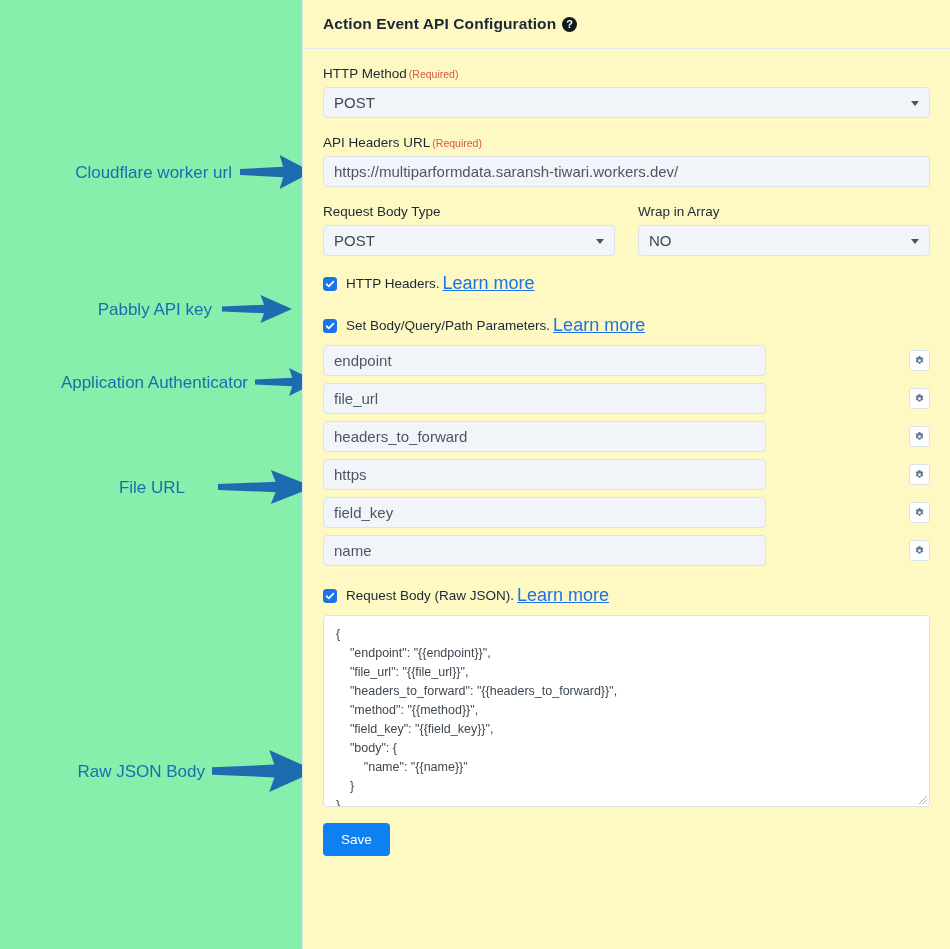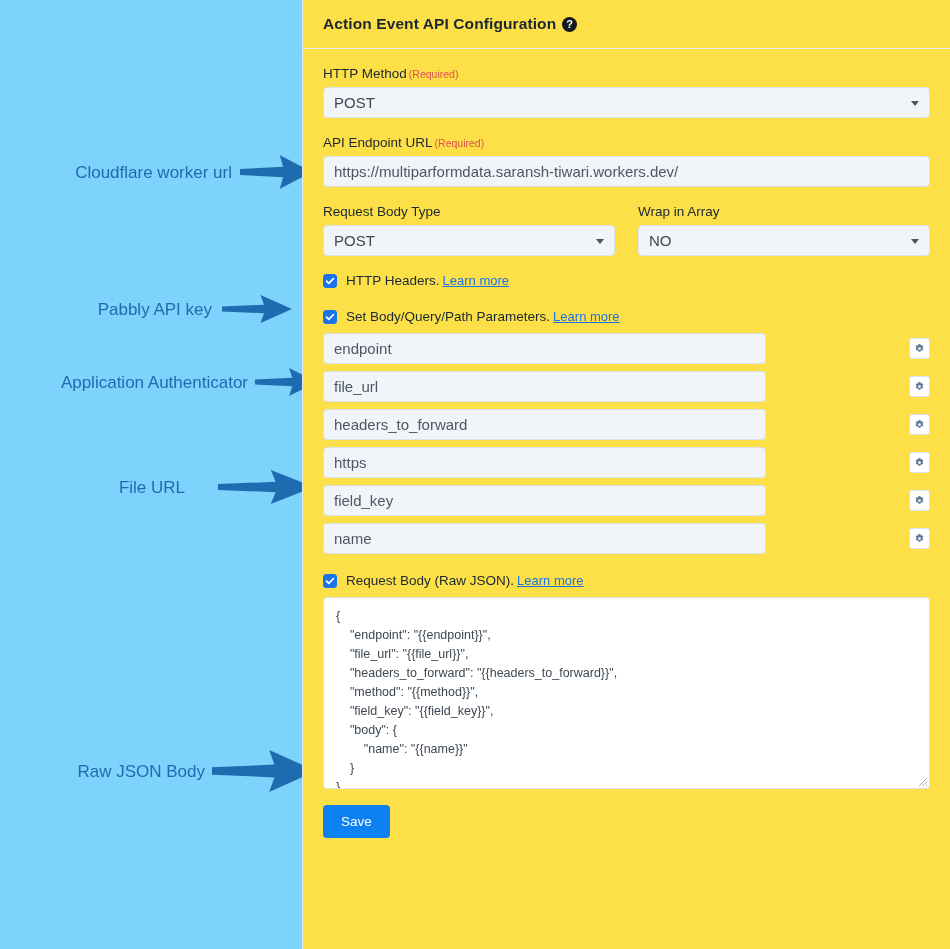--- a/index.html
+++ b/index.html
@@ -15,21 +15,21 @@
     width: 950px; height: 949px;
     background: #eef3f7;
     overflow: hidden;
   }
 
   
   #annotations {
     position: absolute;
     left: 0; top: 0;
     width: 302px; height: 949px;
-    background: #7dd3fc;
+    background: #86efac;
   }
   .annotation {
     position: absolute;
     display: flex;
     align-items: center;
     white-space: nowrap;
   }
   .annotation-label {
     color: #1f6bb0;
     font-size: 17px;
@@ -38,21 +38,21 @@
   }
   .annotation-arrow {
     display: block;
   }
 
   
   #panel {
     position: absolute;
     left: 302px; top: 0;
     width: 648px; height: 949px;
-    background: #fde047;
+    background: #fef9c3;
     border-left: 1px solid #dfe6ec;
   }
   #panel-header {
     height: 49px;
     border-bottom: 1px solid #e6ebf0;
     display: flex;
     align-items: center;
     padding: 0 20px;
   }
   #panel-title {
@@ -151,21 +151,21 @@
     cursor: pointer;
   }
   .checkbox svg { display: block; }
   .check-label {
     font-size: 13.5px;
     color: #1b2733;
   }
   .learn-more {
     color: #1a73e8;
     text-decoration: underline;
-    font-size: 13px;
+    font-size: 18px;
     margin-left: 3px;
     cursor: pointer;
   }
 
   
   .param-row {
     display: flex;
     align-items: center;
     margin-bottom: 7px;
   }
@@ -278,21 +278,21 @@
         <div class="control select-control">
           <span>POST</span>
           <span class="caret"></span>
         </div>
       </div>
 
       <div class="spacer-20"></div>
 
       
       <div>
-        <label class="field-label"><span>API Endpoint URL</span><span class="required-tag">(Required)</span></label>
+        <label class="field-label"><span>API Headers URL</span><span class="required-tag">(Required)</span></label>
         <div class="control text-control">https://multiparformdata.saransh-tiwari.workers.dev/</div>
       </div>
 
       <div class="spacer-20"></div>
 
       
       <div class="row-2col">
         <div>
           <label class="field-label">Request Body Type</label>
           <div class="control select-control">

